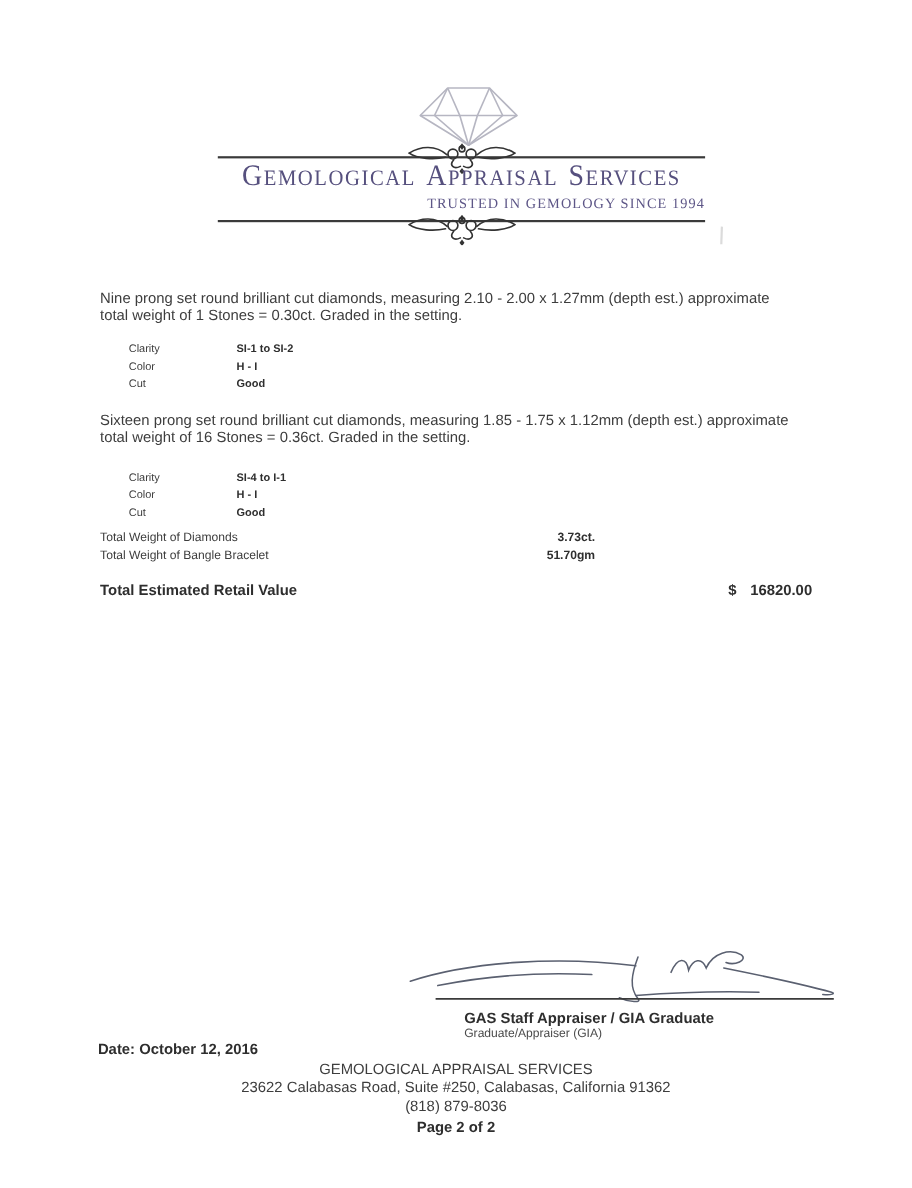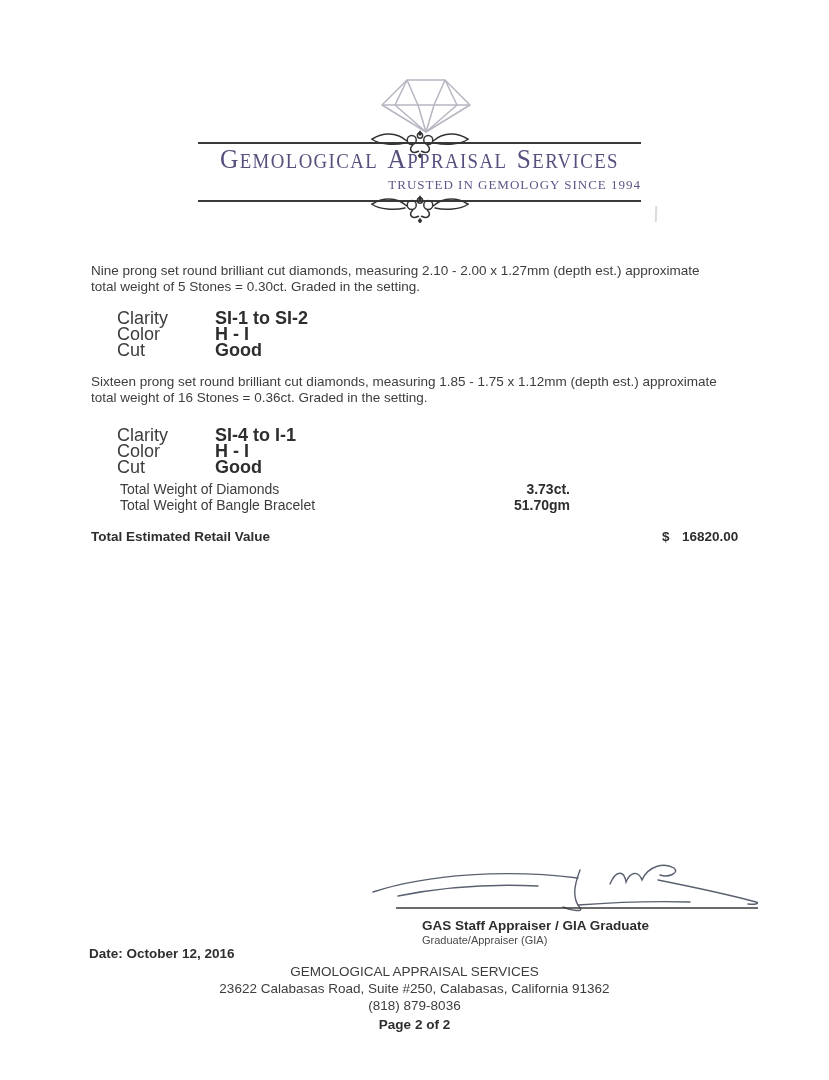--- a/index.html
+++ b/index.html
@@ -28,24 +28,24 @@
   .brand-tagline{
     position:absolute;left:198px;top:177px;width:443px;
     text-align:right;white-space:nowrap;
     font-family:"Liberation Serif", serif;
     font-size:13px;letter-spacing:1px;color:#5d5687;
   }
 
   
   .para{position:absolute;font-size:13.5px;line-height:16px;color:#3d3d3d;}
   .para div{white-space:nowrap;}
-  .grades{position:absolute;font-size:18px;line-height:16px;}
+  .grades{position:absolute;font-size:10px;line-height:16px;}
   .grades .g-label{display:inline-block;width:98px;color:#3d3d3d;}
   .grades .g-value{font-weight:bold;color:#2e2e2e;}
-  .w-row{white-space:nowrap;font-size:14px;line-height:16px;margin-left:29px;}
+  .w-row{white-space:nowrap;font-size:11px;line-height:16px;}
   .w-label{display:inline-block;width:329px;}
   .w-value{display:inline-block;width:121px;text-align:right;font-weight:bold;color:#2e2e2e;}
   .retail-label{position:absolute;left:91px;top:529px;font-size:13.5px;font-weight:bold;color:#2e2e2e;white-space:nowrap;}
   .retail-currency{position:absolute;left:662px;top:529px;font-size:13.5px;font-weight:bold;color:#2e2e2e;}
   .retail-amount{position:absolute;left:682px;top:529px;font-size:13.5px;font-weight:bold;color:#2e2e2e;}
 
   
   .date-text{position:absolute;left:89px;top:918px;font-size:13.5px;font-weight:bold;color:#2e2e2e;white-space:nowrap;margin-top:28px;}
   .appraiser-title{position:absolute;left:422px;top:918px;font-size:13.5px;font-weight:bold;color:#2e2e2e;white-space:nowrap;}
   .appraiser-subtitle{position:absolute;left:422px;top:934px;font-size:11px;color:#4a4a4a;white-space:nowrap;}
@@ -106,21 +106,21 @@
 
   <div class="rule" style="left:198px;top:200px;width:443px"></div>
   <svg class="abs" style="left:355px;top:193px" width="130" height="30" viewBox="0 0 140 40">
       <use href="#flourish"></use>
     </svg>
 
   <div class="scan-artifact"></div>
 
   <div class="para" style="left:91px;top:263px">
     <div>Nine prong set round brilliant cut diamonds, measuring 2.10 - 2.00 x 1.27mm (depth est.) approximate</div>
-    <div>total weight of 5 Stones = 0.30ct. Graded in the setting.</div>
+    <div>total weight of 1 Stones = 0.30ct. Graded in the setting.</div>
   </div>
   <div class="grades" style="left:117px;top:310px">
     <div>
       <span class="g-label">Clarity</span><span class="g-value">SI-1 to SI-2</span>
     </div>
     <div>
       <span class="g-label">Color</span><span class="g-value">H - I</span>
     </div>
     <div>
       <span class="g-label">Cut</span><span class="g-value">Good</span>

